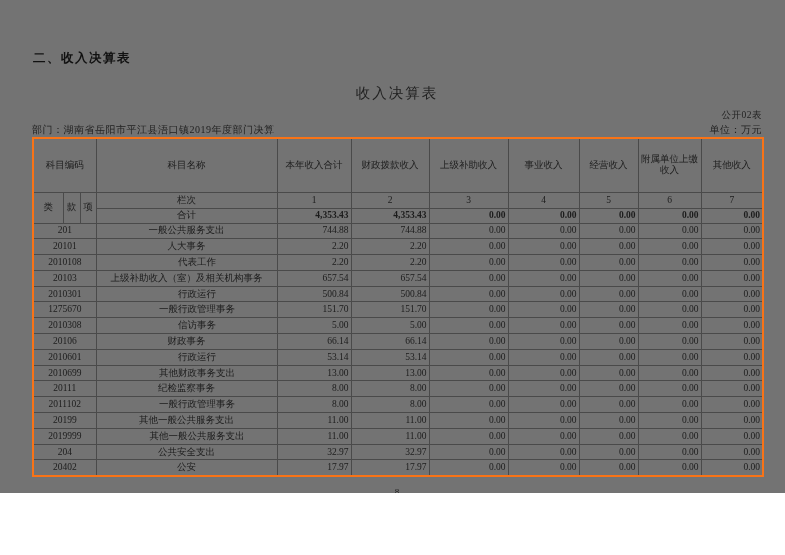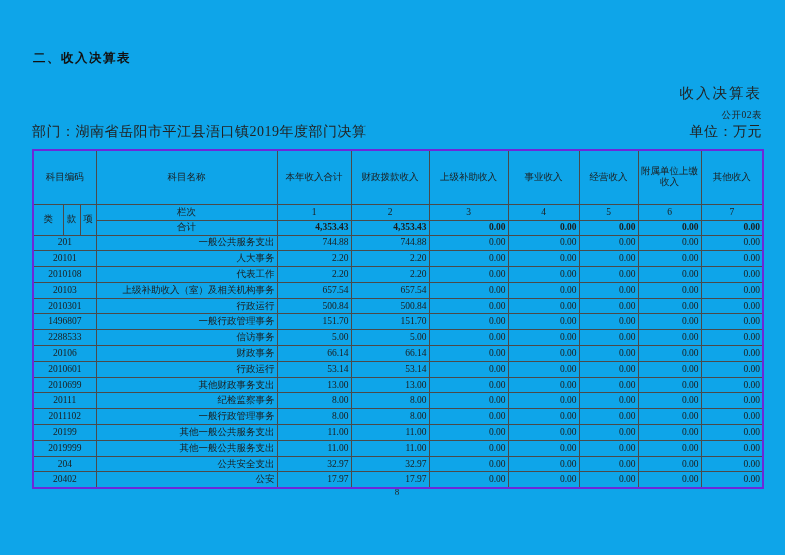--- a/index.html
+++ b/index.html
@@ -1,59 +1,59 @@
 <!DOCTYPE html>
 <html><head>
 <meta charset="utf-8">
 <style>
   html, body { margin:0; padding:0; background:#ffffff; }
   .page {
-    position:relative; width:785px; height:555px; background:#0ea5e9;
+    position:relative; width:785px; height:493px; background:#737373;
     font-family:"Liberation Serif","DejaVu Serif",serif; color:#1c1c1c;
     overflow:hidden;
   }
   .section-heading {
     position:absolute; left:33px; top:50px;
     font-family:"Liberation Sans","DejaVu Sans",sans-serif;
     font-weight:bold; font-size:12.5px; letter-spacing:1.5px; color:#111;
   }
   .table-title {
-    position:absolute; left:32px; top:84px; width:730px; text-align:right;
+    position:absolute; left:32px; top:84px; width:730px; text-align:center;
     font-size:14.5px; letter-spacing:2px; color:#222;
   }
   .form-label {
     position:absolute; right:23px; top:109px; font-size:9.5px; color:#222; letter-spacing:0.5px;
   }
   .meta-line {
     position:absolute; left:32px; top:123px; width:730px;
     display:flex; justify-content:space-between;
-    font-size:14px; color:#222; letter-spacing:0.5px;
+    font-size:10px; color:#222; letter-spacing:0.5px;
   }
   table.income {
-    position:absolute; left:32px; top:149px; width:730px;
+    position:absolute; left:32px; top:137px; width:730px;
     border-collapse:collapse; table-layout:fixed;
-    border:2px solid #6d28d9;
+    border:2px solid #f97316;
   }
   table.income td {
     border:1px solid #4a4a4a;
     font-size:9.5px; line-height:1.15; color:#1c1c1c;
     padding:0 2px; overflow:hidden;
   }
   tr.hdr-main  { height:54px; }
   tr.hdr-lanci { height:16px; }
   tr.hdr-total { height:15px; }
   tbody tr.data-row { height:15.8px; }
   td.hc { text-align:center; vertical-align:middle; white-space:normal; padding:0 3px; }
   td.hc.wrapcell { word-break:break-all; }
   td.sub { text-align:center; vertical-align:middle; }
   td.center { text-align:center; white-space:nowrap;margin-left:36px; }
   td.num { text-align:right; white-space:nowrap; padding-right:2px; }
   td.num.bold { font-weight:bold;margin-left:36px; }
   td.code { text-align:center; white-space:nowrap; padding-left:2px; }
-  td.name { text-align:right; white-space:nowrap; padding-left:3px; }
+  td.name { text-align:center; white-space:nowrap; padding-left:3px; }
   td.name.indent { padding-left:23px;margin-top:44px; }
   .page-number {
     position:absolute; left:32px; top:487px; width:730px; text-align:center;
     font-size:9px; color:#222;
   }
 </style>
 </head>
 <body>
 
 <div class="page">
@@ -167,32 +167,32 @@
           <td class="name indent">行政运行</td>
           <td class="num">500.84</td>
           <td class="num">500.84</td>
           <td class="num">0.00</td>
           <td class="num">0.00</td>
           <td class="num">0.00</td>
           <td class="num">0.00</td>
           <td class="num">0.00</td>
         </tr>
         <tr class="data-row">
-          <td colspan="3" class="code">1496807</td>
+          <td colspan="3" class="code">1275670</td>
           <td class="name indent">一般行政管理事务</td>
           <td class="num">151.70</td>
           <td class="num">151.70</td>
           <td class="num">0.00</td>
           <td class="num">0.00</td>
           <td class="num">0.00</td>
           <td class="num">0.00</td>
           <td class="num">0.00</td>
         </tr>
         <tr class="data-row">
-          <td colspan="3" class="code">2288533</td>
+          <td colspan="3" class="code">2010308</td>
           <td class="name indent">信访事务</td>
           <td class="num">5.00</td>
           <td class="num">5.00</td>
           <td class="num">0.00</td>
           <td class="num">0.00</td>
           <td class="num">0.00</td>
           <td class="num">0.00</td>
           <td class="num">0.00</td>
         </tr>
         <tr class="data-row">

